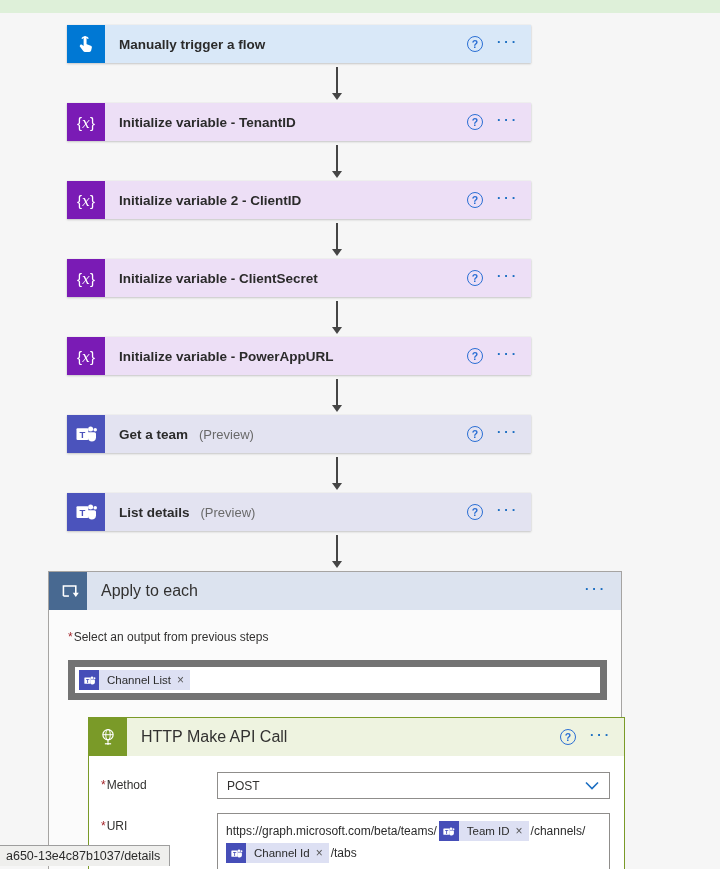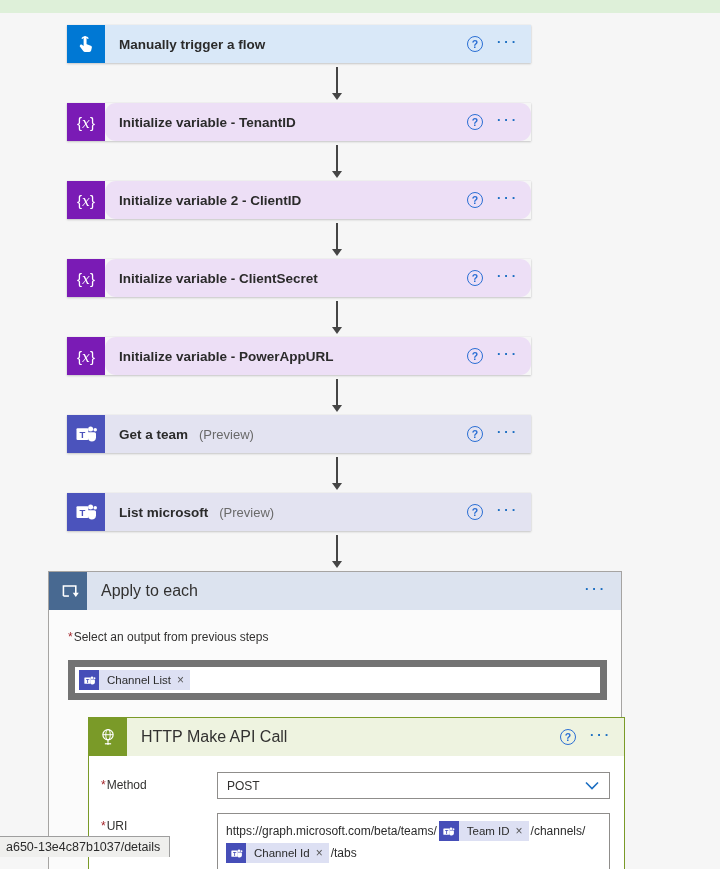--- a/index.html
+++ b/index.html
@@ -42,21 +42,21 @@
     font-weight: 600; cursor: pointer;
   }
   .more {
     color: #1b6ec2; font-weight: 700; font-size: 13px; letter-spacing: 3px;
     cursor: pointer; line-height: 1; padding-bottom: 5px;
   }
   
   .c-trigger .icon-sq { background: #0078d4; }
   .c-trigger .hdr { background: #d9e8f8; }
   .c-var .icon-sq { background: #7a1bb5; }
-  .c-var .hdr { background: #eddff6; border-radius: 11px; }
+  .c-var .hdr { background: #eddff6; }
   .c-teams .icon-sq { background: #4b53bc; }
   .c-teams .hdr { background: #e3e3f1; gap: 6px; }
 
   .var-glyph { font-size: 15px; color:#fff; }
   .var-glyph i { font-family: "DejaVu Serif", serif; font-style: italic; font-size: 14px; }
 
   
   .arrow { height: 40px; width: 539px; margin-left: 67px;
     display: flex; flex-direction: column; align-items: center; justify-content: center; }
   .arrow .line { width: 2px; height: 26px; background: #454545; }
@@ -132,21 +132,21 @@
   .kv-input::placeholder { color: #605e5c; }
   .kv-key { width: 152px; }
   .kv-val { width: 173px; margin-left: 24px; }
   .tmode { margin-left: auto; position: relative; width: 17px; height: 17px; cursor: pointer; }
   .tmode .solid { position: absolute; right: 0; top: 0; width: 11px; height: 11px;
     border: 1px solid #4a4a4a; background: #fff; font-size: 8px; font-weight: 700;
     color: #3a3a3a; display: flex; align-items: center; justify-content: center; }
 
   
   .status-tip {
-    position: absolute; left: 0; bottom: 12px; height: 21px;
+    position: absolute; left: 0; bottom: 3px; height: 21px;
     background: #efefed; border: 1px solid #9e9e9e; border-left: none; border-bottom: none;
     font-size: 12.5px; color: #2b2b2b; display: flex; align-items: center;
     padding: 0 9px 1px 6px; z-index: 50;
   }
 </style>
 </head>
 <body>
 
 <div class="top-bar"></div>
 
@@ -274,21 +274,21 @@
     <div class="icon-sq">
       <svg width="24" height="24" viewBox="0 0 24 24">
           <circle cx="16.6" cy="6.9" r="2.5" fill="#fff"></circle>
           <circle cx="21.2" cy="7.8" r="1.8" fill="#fff"></circle>
           <path fill="#fff" d="M14 10.3h6.3c.9 0 1.7.8 1.7 1.7v3.4c0 2.3-1.9 4.2-4.2 4.2-2.1 0-3.8-1.5-3.8-3.6z"></path>
           <rect x="2.5" y="6.3" width="11.8" height="11.8" rx="1" fill="#fff"></rect>
           <text x="8.4" y="15.5" font-size="9.5" font-weight="bold" fill="#4b53bc" text-anchor="middle" font-family="Liberation Sans, sans-serif">T</text>
         </svg>
     </div>
     <div class="hdr">
-      <span class="title">List microsoft</span>
+      <span class="title">List details</span>
       <span class="preview">(Preview)</span>
       <span class="hdr-right">
         <span class="help">?</span>
         <span class="more">···</span>
       </span>
     </div>
   </div>
 
   <div class="arrow">
       <div class="line"></div>

